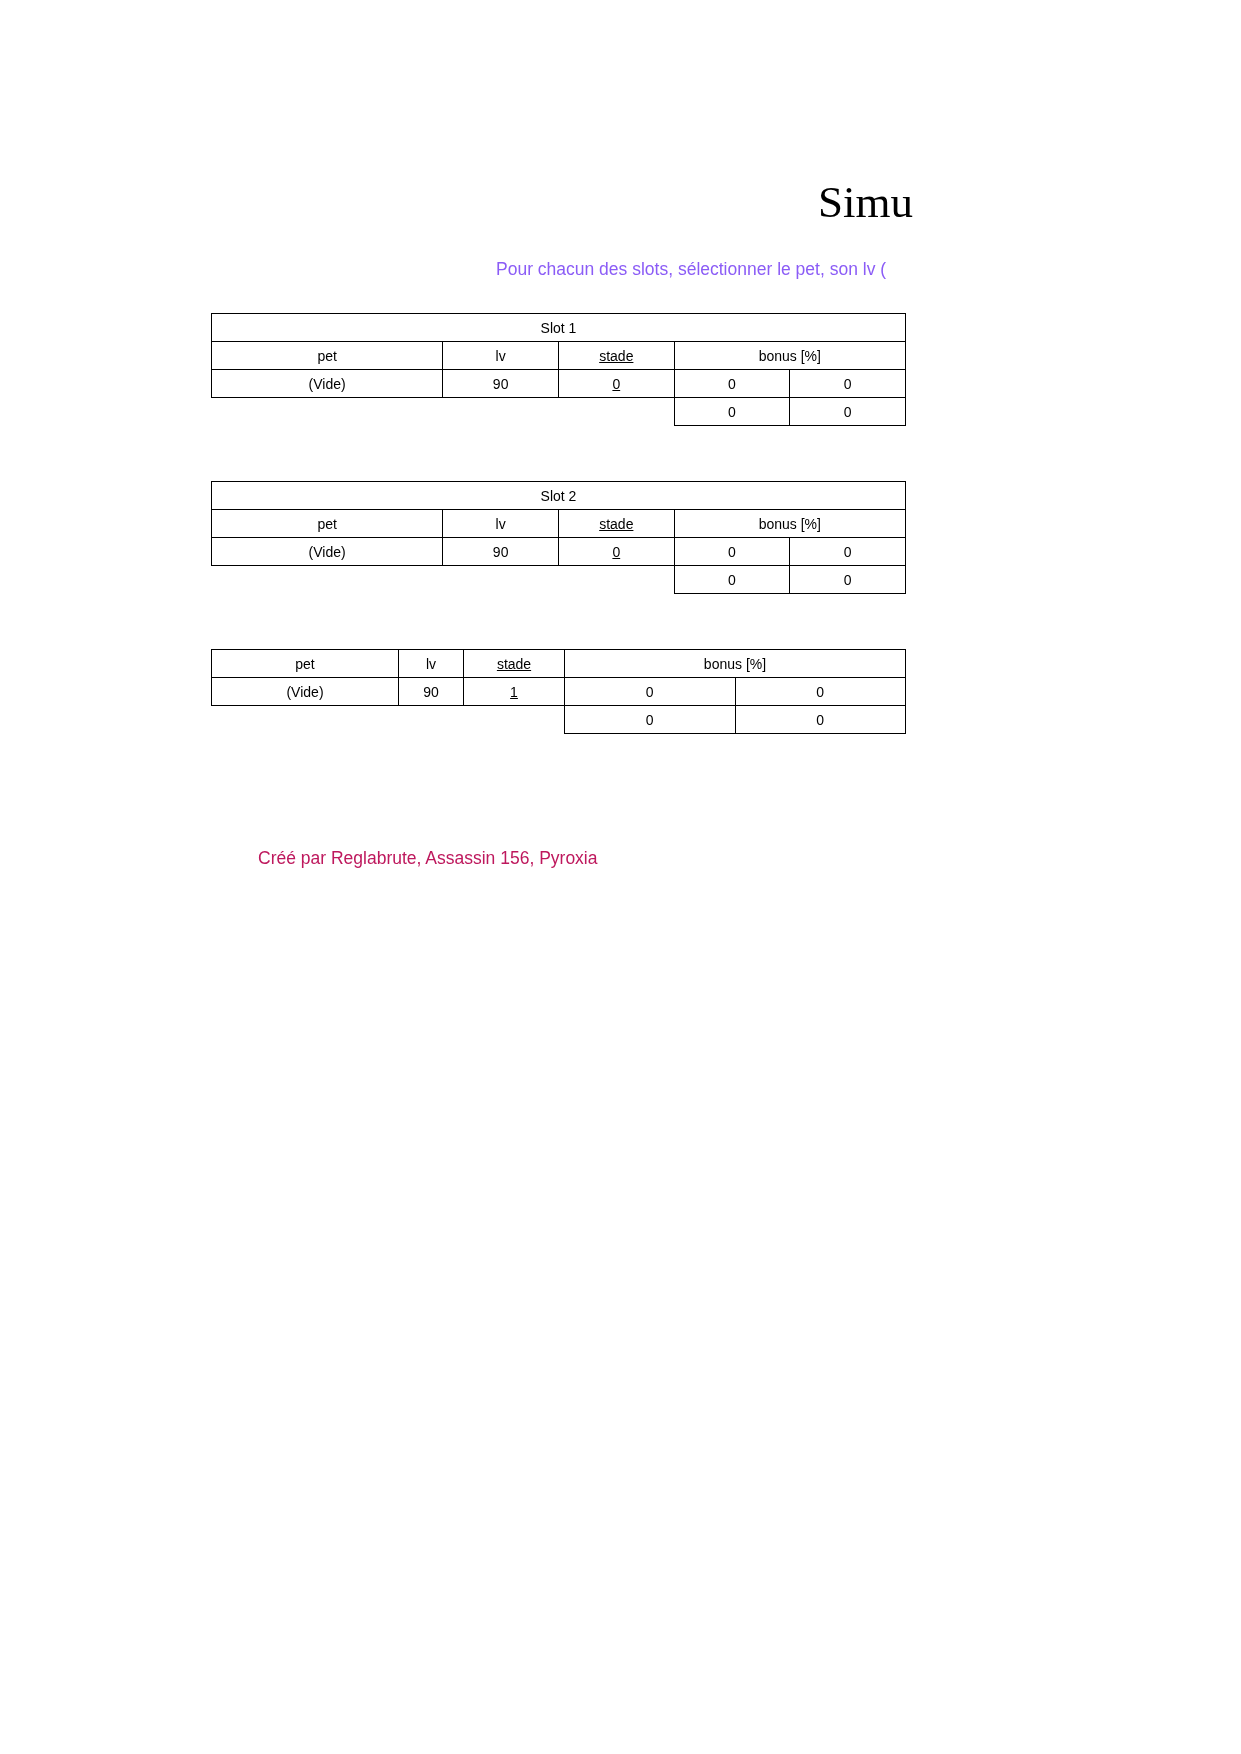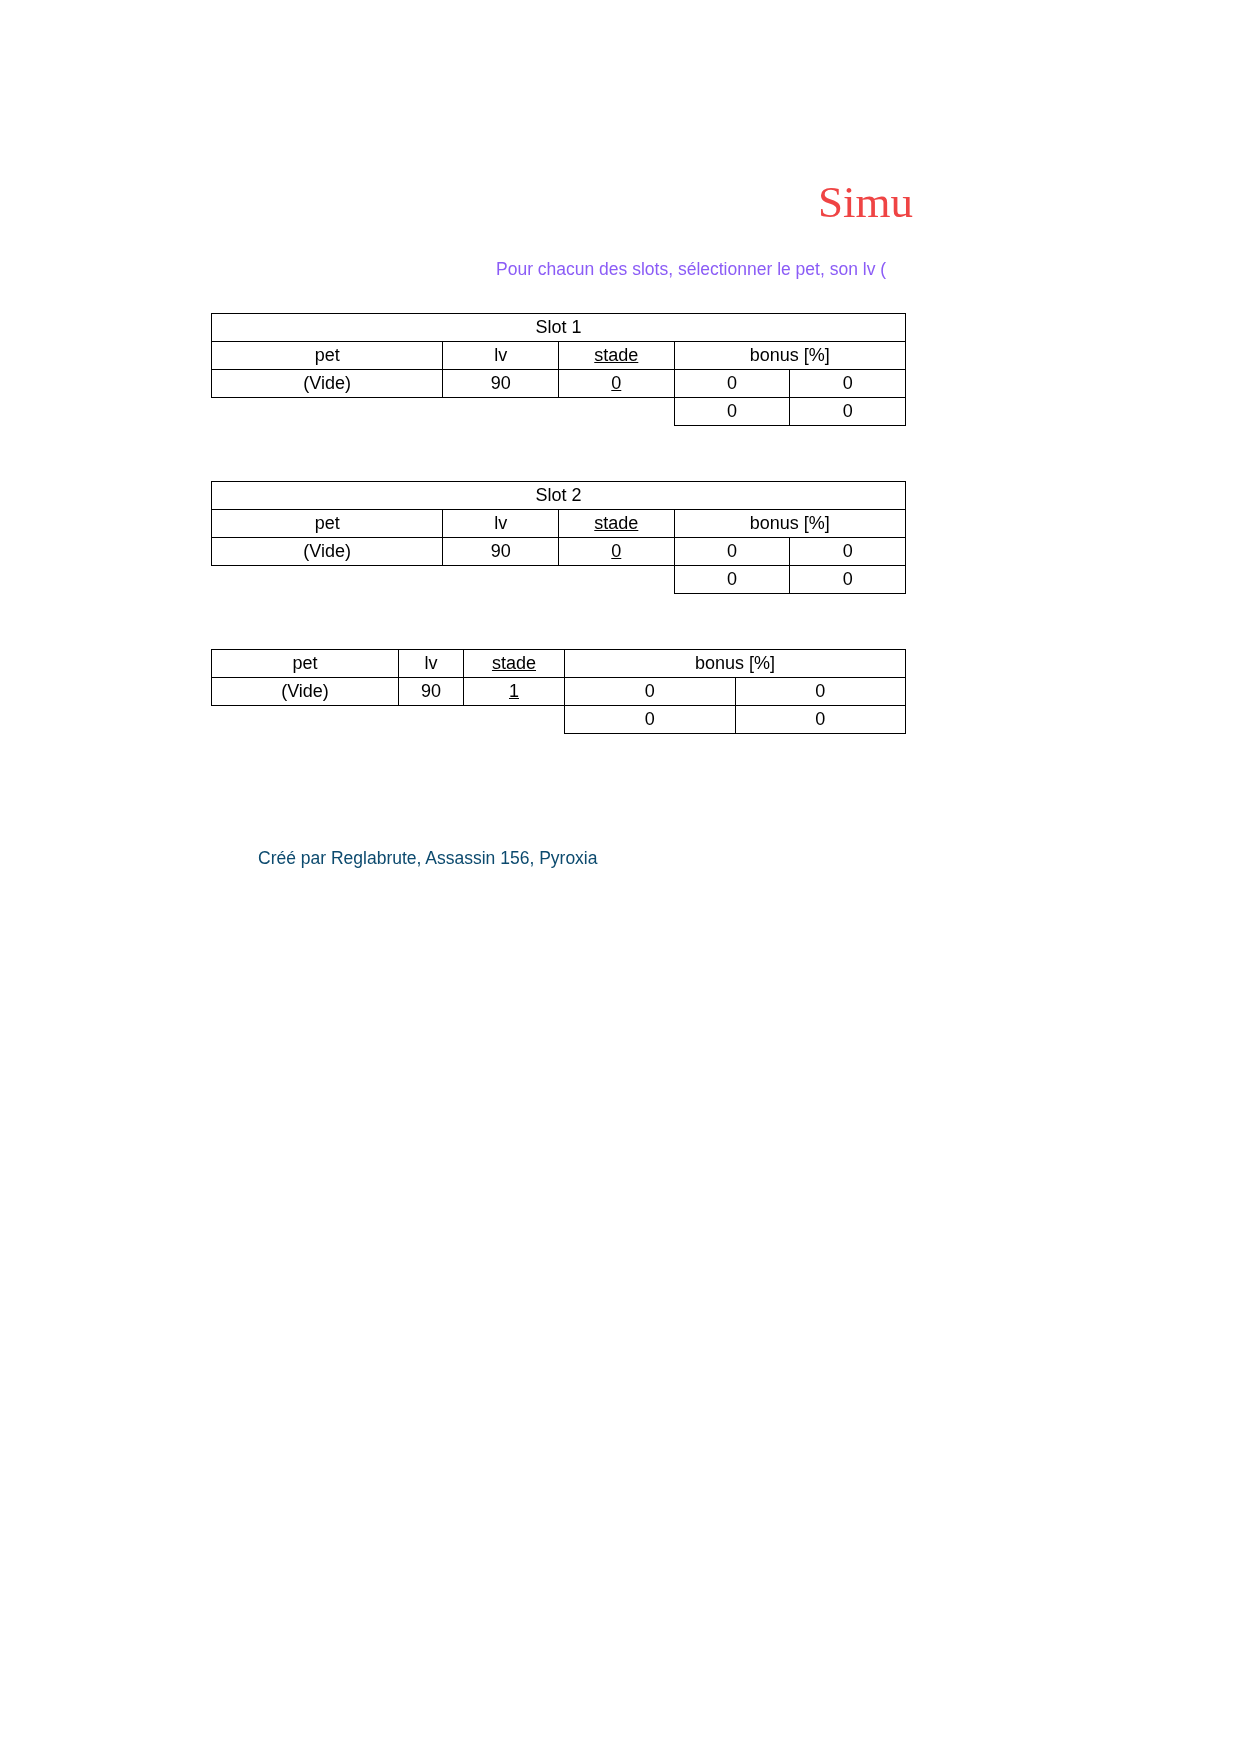--- a/index.html
+++ b/index.html
@@ -29,21 +29,21 @@
     left: 818px;
     top: 176px;
     width: 95px;
     height: 52px;
     overflow: hidden;
     white-space: nowrap;
     font-family: "Liberation Serif", serif;
     font-size: 45px;
     line-height: 52px;
     font-weight: 400;
-    color: #ef4444;
+    color: #000000;
     letter-spacing: 0px;
   }
 
   
   .doc-subtitle {
     position: absolute;
     left: 496px;
     top: 256px;
     width: 520px;
     height: 26px;
@@ -56,21 +56,21 @@
   }
 
   
   .slot-table {
     position: absolute;
     left: 211px;
     width: 695px;
     border-collapse: collapse;
     table-layout: fixed;
     font-family: "Liberation Sans", sans-serif;
-    font-size: 18px;
+    font-size: 14px;
     color: #000000;
   }
 
   .slot-table td {
     border: 1.3px solid #000000;
     text-align: center;
     vertical-align: middle;
     padding: 0;
     height: 27px;
     font-weight: 400;
@@ -95,21 +95,21 @@
 
   
   .credit {
     position: absolute;
     left: 258px;
     top: 845px;
     white-space: nowrap;
     font-family: "Liberation Sans", sans-serif;
     font-size: 17.5px;
     line-height: 26px;
-    color: #0c4a6e;
+    color: #be185d;
   }
 </style>
 </head>
 <body>
 
 <div class="page">
 
   <div class="doc-title">Simu</div>
 
   <div class="doc-subtitle">Pour chacun des slots, sélectionner le pet, son lv (</div>

